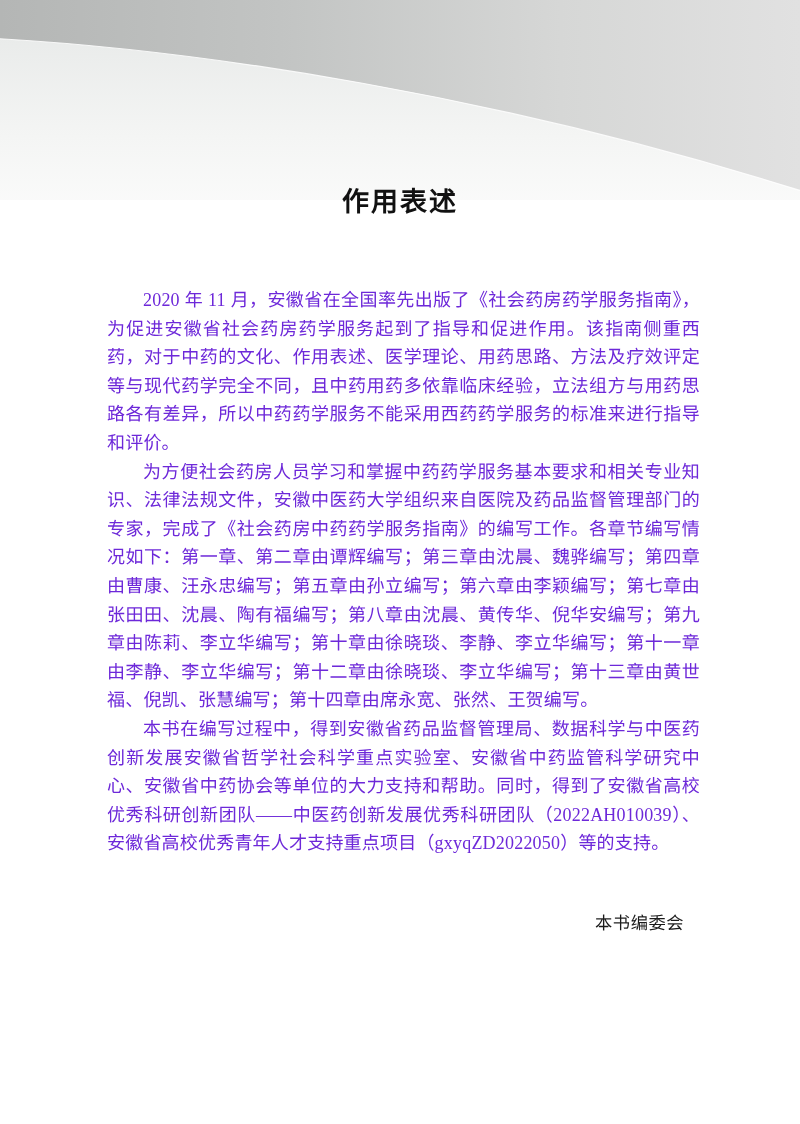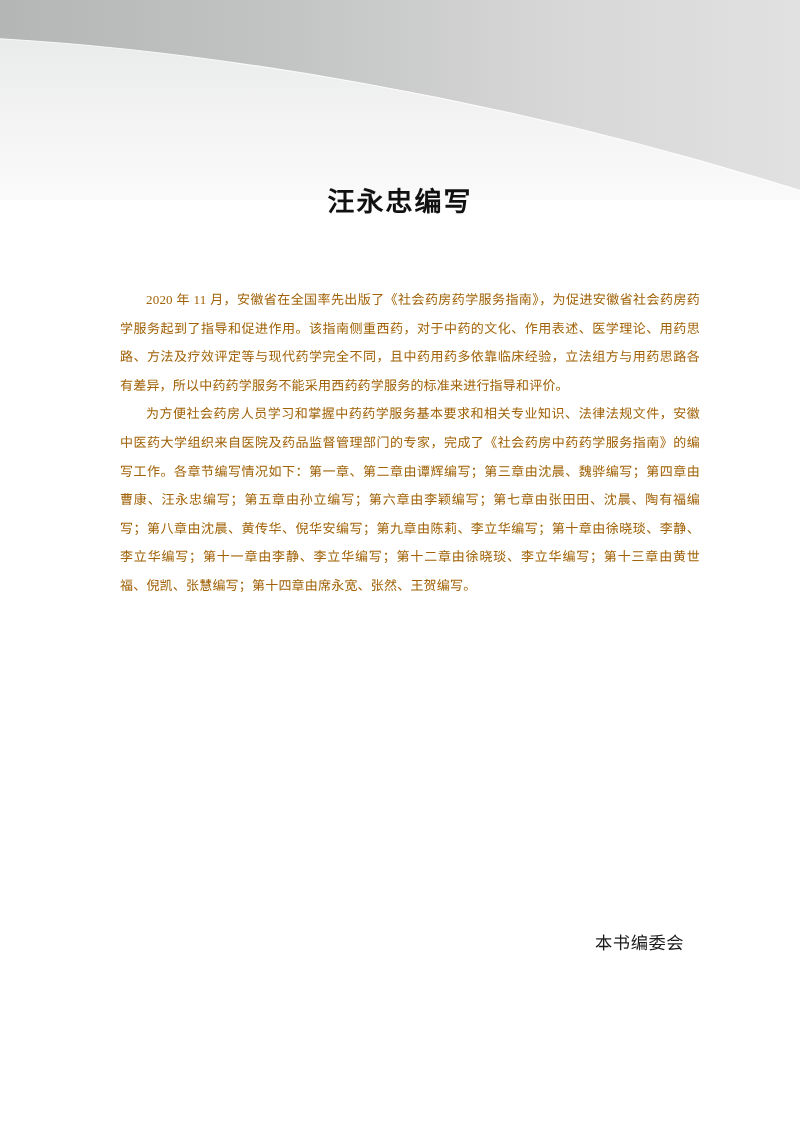--- a/index.html
+++ b/index.html
@@ -57,35 +57,35 @@
   }
 
   
   .content {
     position: absolute;
     top: 286px;
     left: 104px;
     width: 596px;
   }
   .para {
-    font-size: 13px;
+    font-size: 18px;
     line-height: 28.6px;
-    color: #a16207;
+    color: #6d28d9;
     text-align: justify;
     text-justify: inter-ideograph;
     text-indent: 2em;
-    margin: 0 0 0 16px;
+    margin: 0 0 0 3px;
     letter-spacing: 0.2px;
     word-break: break-all;
   }
 
   
   .signature {
     position: absolute;
-    top: 928px;
+    top: 908px;
     left: 104px;
     width: 596px;
     text-align: right;
   }
   .sig-line {
     font-size: 17.3px;
     line-height: 31px;
     color: #1b1b1b;
     padding-right: 16px;
     letter-spacing: 0.5px;
@@ -116,25 +116,26 @@
       </defs>
       <g clip-path="url(#bandClip)">
         <rect x="0" y="0" width="800" height="200" fill="url(#bandGrad)"></rect>
         <path d="M -60 36 C 180 44, 520 96, 860 210 L 860 200 L 860 260 L -60 260 Z" fill="url(#sweepGrad)"></path>
         <path d="M -60 36 C 180 44, 520 96, 860 210" fill="none" stroke="#ffffff" stroke-width="1.2" opacity="0.85"></path>
       </g>
     </svg>
   </div>
 
   <div class="title-block">
-    <span class="doc-title">汪永忠编写</span>
+    <span class="doc-title">作用表述</span>
   </div>
 
   <div class="content">
     <p class="para">2020 年 11 月，安徽省在全国率先出版了《社会药房药学服务指南》，为促进安徽省社会药房药学服务起到了指导和促进作用。该指南侧重西药，对于中药的文化、作用表述、医学理论、用药思路、方法及疗效评定等与现代药学完全不同，且中药用药多依靠临床经验，立法组方与用药思路各有差异，所以中药药学服务不能采用西药药学服务的标准来进行指导和评价。</p>
     <p class="para">为方便社会药房人员学习和掌握中药药学服务基本要求和相关专业知识、法律法规文件，安徽中医药大学组织来自医院及药品监督管理部门的专家，完成了《社会药房中药药学服务指南》的编写工作。各章节编写情况如下：第一章、第二章由谭辉编写；第三章由沈晨、魏骅编写；第四章由曹康、汪永忠编写；第五章由孙立编写；第六章由李颖编写；第七章由张田田、沈晨、陶有福编写；第八章由沈晨、黄传华、倪华安编写；第九章由陈莉、李立华编写；第十章由徐晓琰、李静、李立华编写；第十一章由李静、李立华编写；第十二章由徐晓琰、李立华编写；第十三章由黄世福、倪凯、张慧编写；第十四章由席永宽、张然、王贺编写。</p>
+    <p class="para">本书在编写过程中，得到安徽省药品监督管理局、数据科学与中医药创新发展安徽省哲学社会科学重点实验室、安徽省中药监管科学研究中心、安徽省中药协会等单位的大力支持和帮助。同时，得到了安徽省高校优秀科研创新团队——中医药创新发展优秀科研团队（2022AH010039）、安徽省高校优秀青年人才支持重点项目（gxyqZD2022050）等的支持。</p>
   </div>
 
   <div class="signature">
     <div class="sig-line">本书编委会</div>
   </div>
 
 </div>
 
 </body></html>

